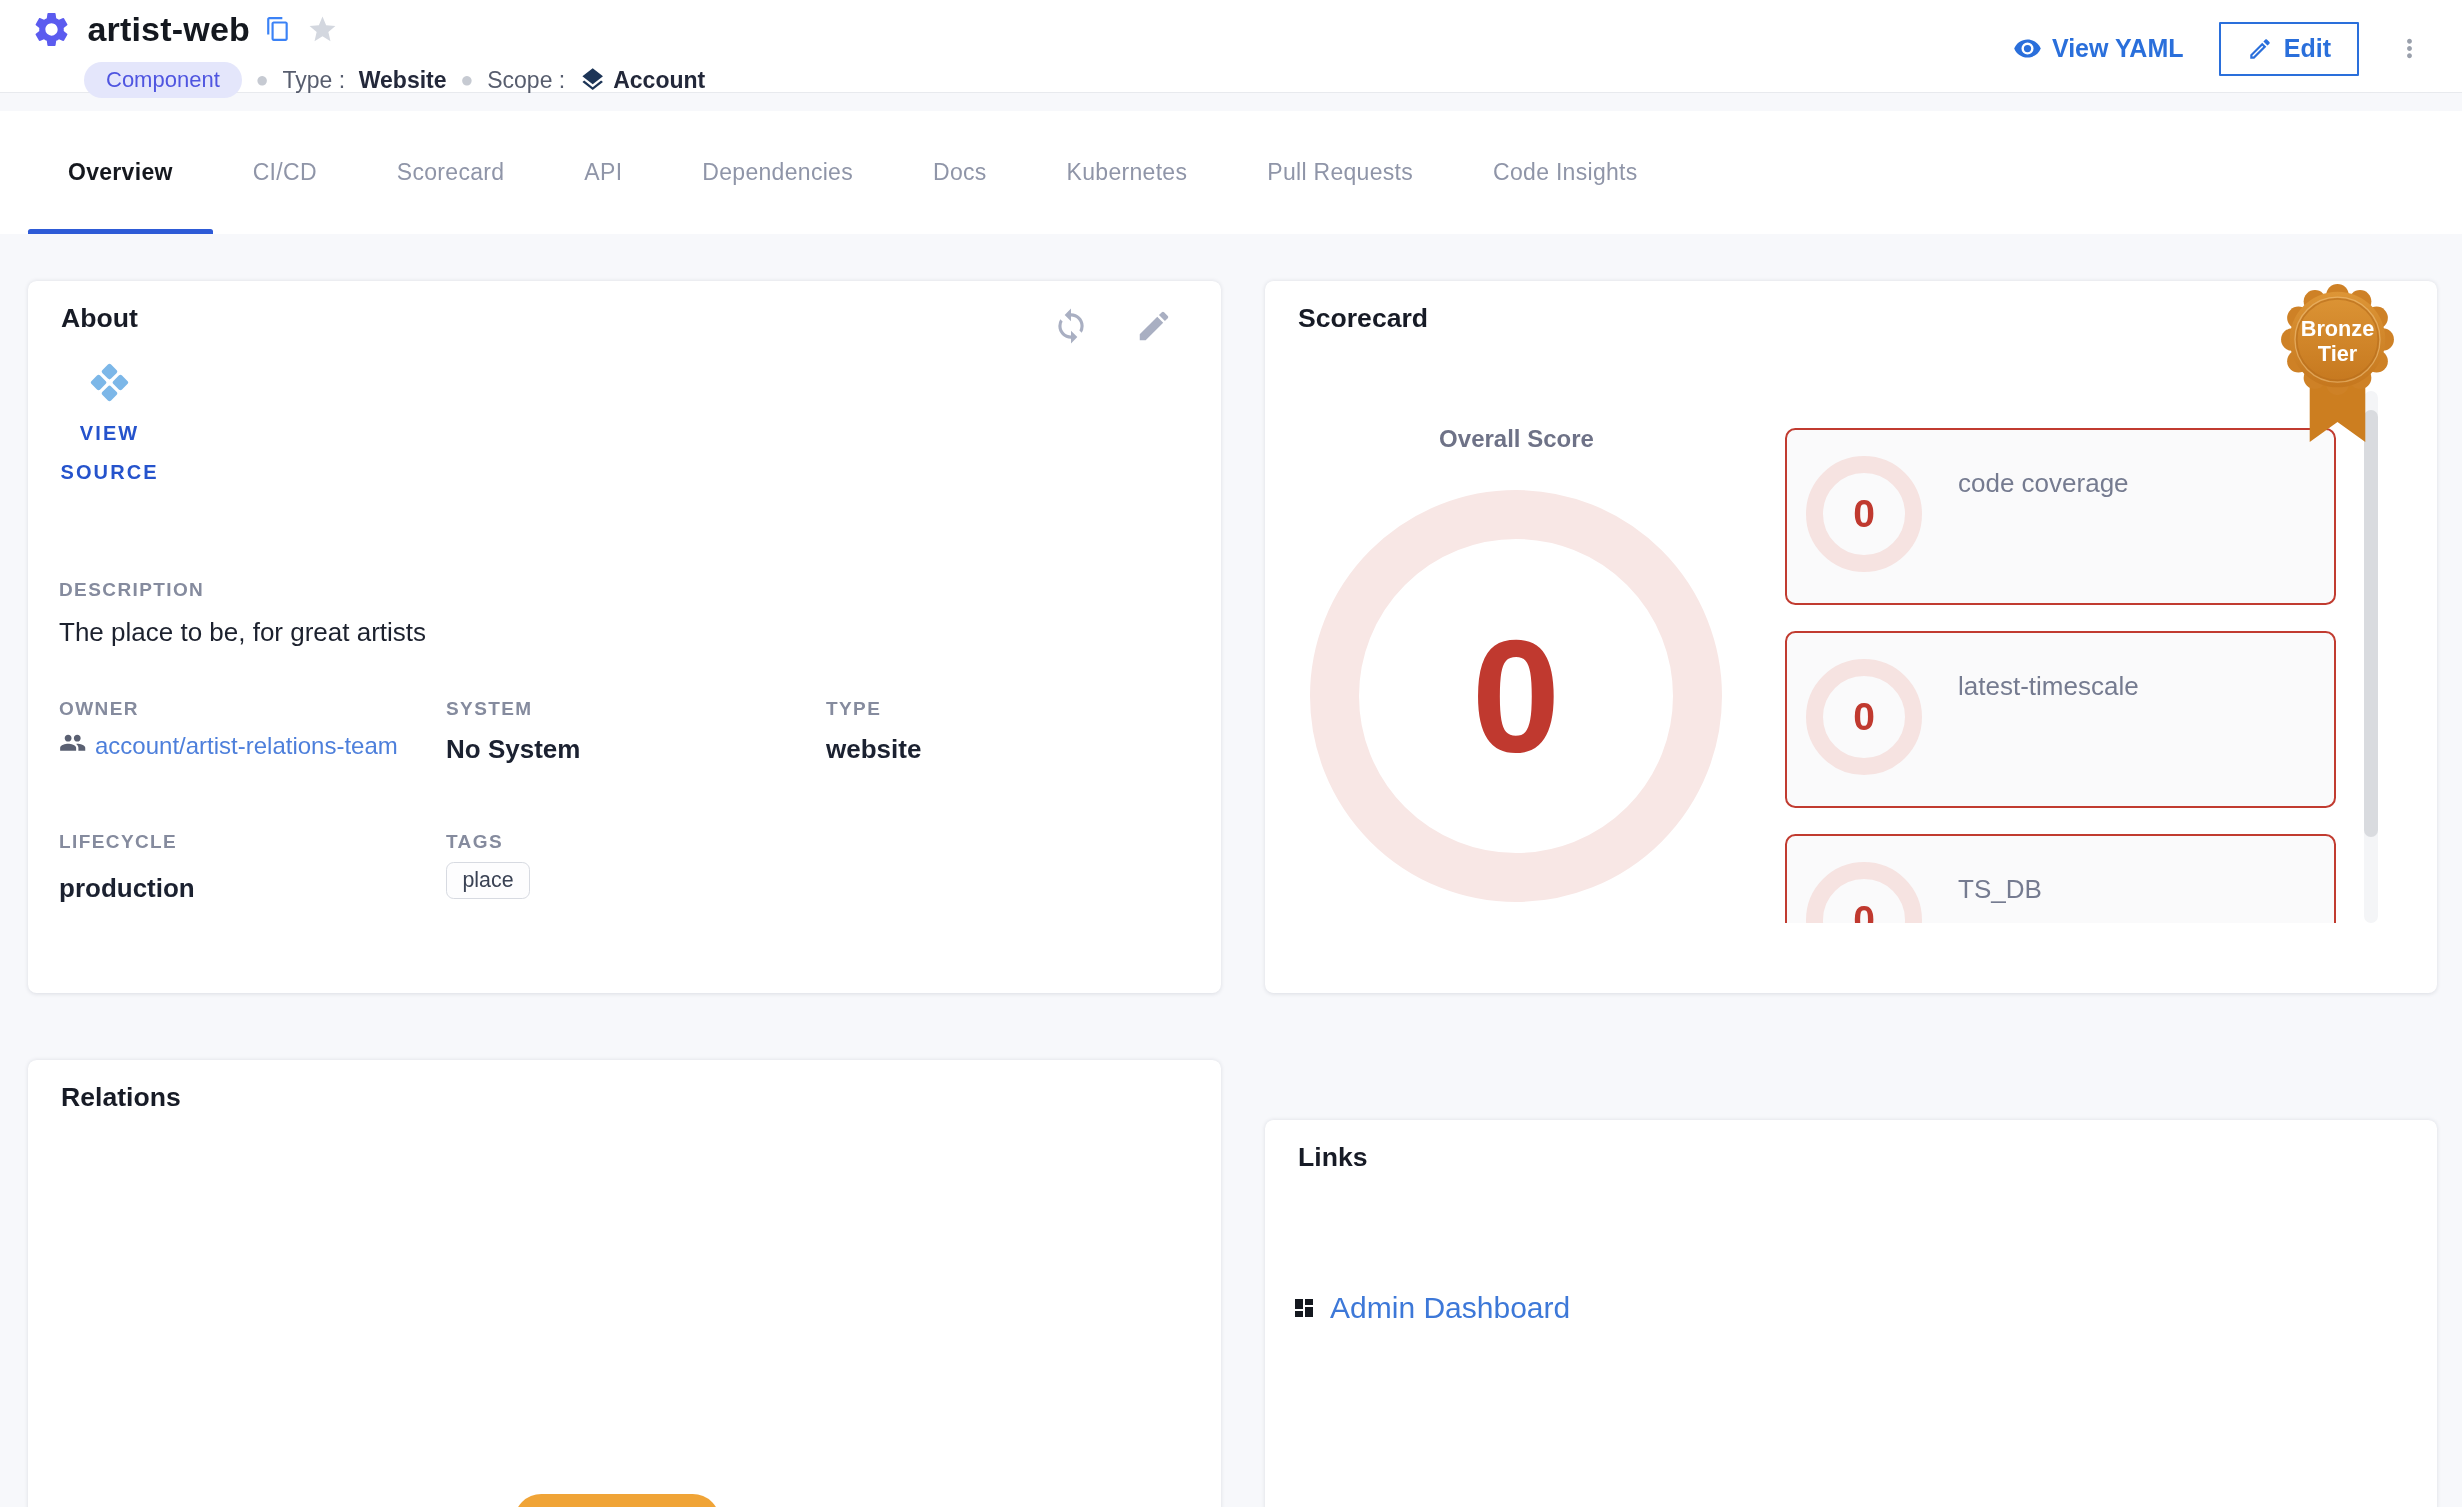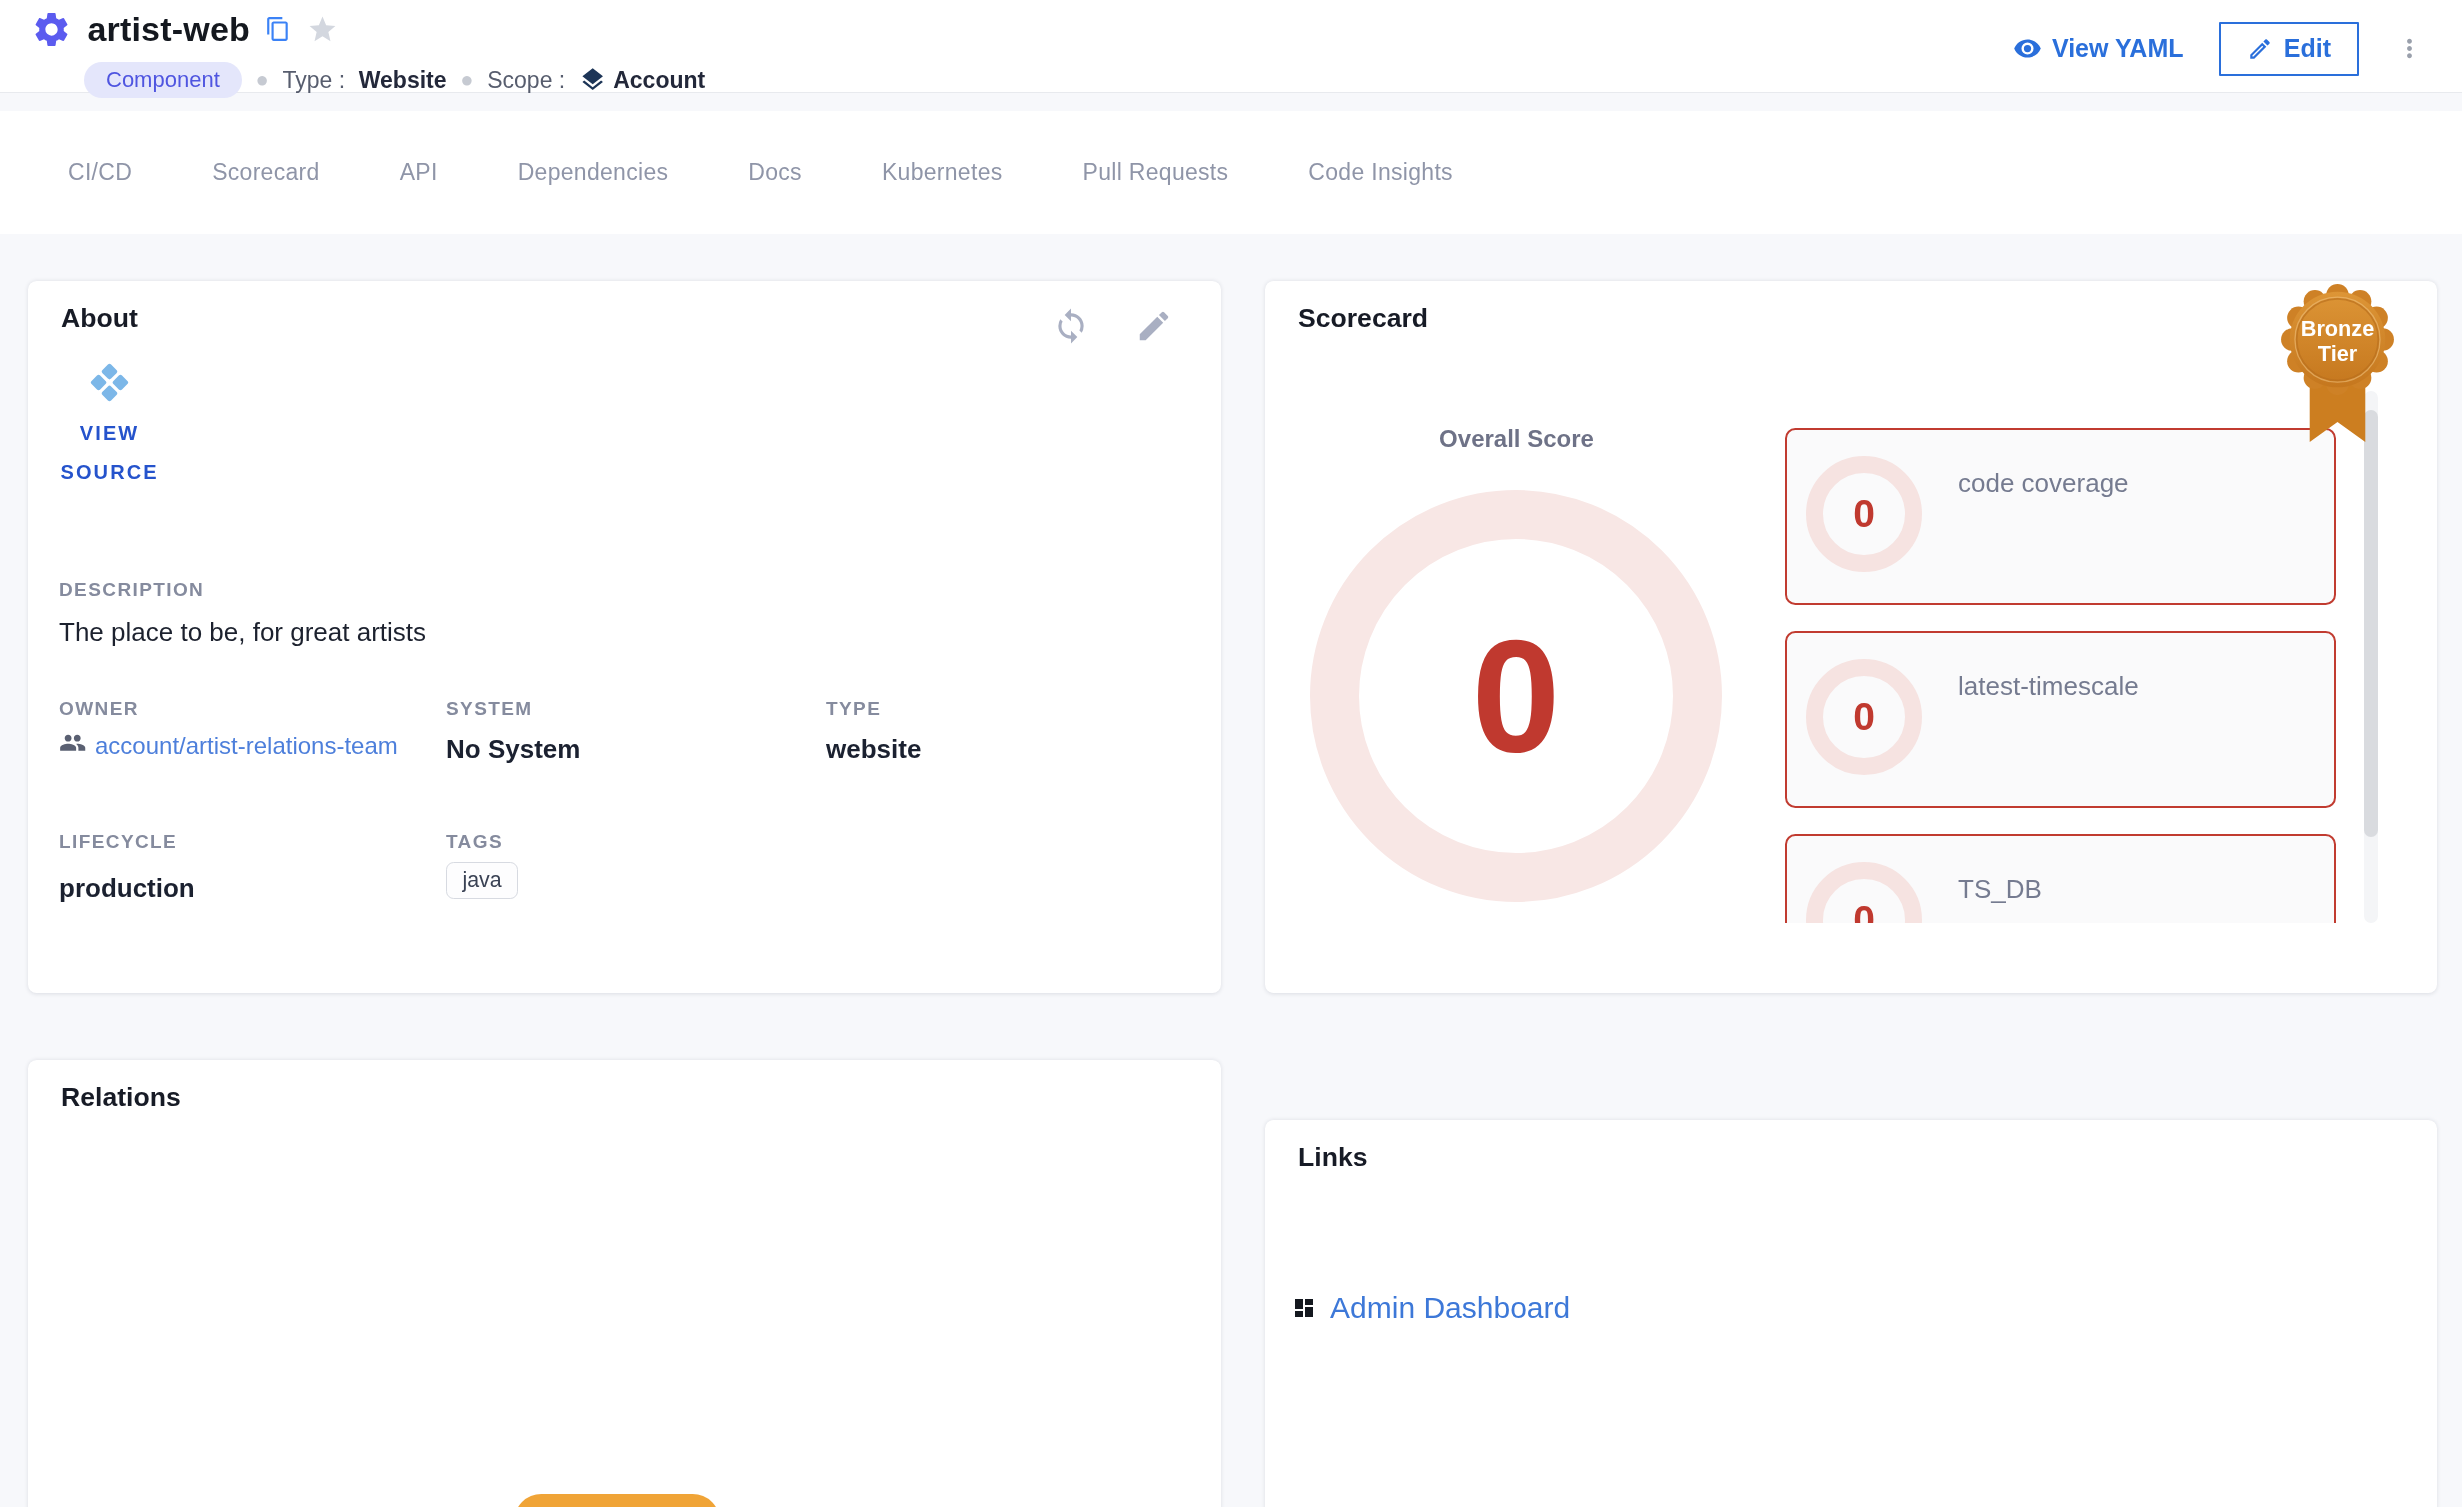--- a/index.html
+++ b/index.html
@@ -148,20 +148,24 @@
       </span>
       <span>
         <svg width="29" height="29" viewBox="0 0 24 24">
             <path fill="#9AA0AC" d="M12 8c1.1 0 2-.9 2-2s-.9-2-2-2-2 .9-2 2 .9 2 2 2zm0 2c-1.1 0-2 .9-2 2s.9 2 2 2 2-.9 2-2-.9-2-2-2zm0 6c-1.1 0-2 .9-2 2s.9 2 2 2 2-.9 2-2-.9-2-2-2z"></path>
           </svg>
       </span>
     </div>
   </div>
 
   <div class="tabs">
+    <div class="tab active">
+        <span>Overview</span>
+        <span class="tab-underline"></span>
+      </div>
     <div class="tab">
         <span>CI/CD</span>
       </div>
     <div class="tab">
         <span>Scorecard</span>
       </div>
     <div class="tab">
         <span>API</span>
       </div>
     <div class="tab">
@@ -223,21 +227,21 @@
           </svg>
       </span>
       <span class="owner-link">account/artist-relations-team</span>
     </div>
     <div class="field-value val-system">No System</div>
     <div class="field-value val-type">website</div>
 
     <div class="field-label lbl-lifecycle">LIFECYCLE</div>
     <div class="field-label lbl-tags">TAGS</div>
     <div class="field-value val-lifecycle">production</div>
-    <div class="tag-chip">java</div>
+    <div class="tag-chip">place</div>
   </div>
 
   <div class="card" id="scorecard-card">
     <div class="card-title">Scorecard</div>
 
     <div class="overall-label">Overall Score</div>
     <div class="donut">
       <span class="donut-value">0</span>
     </div>
 

